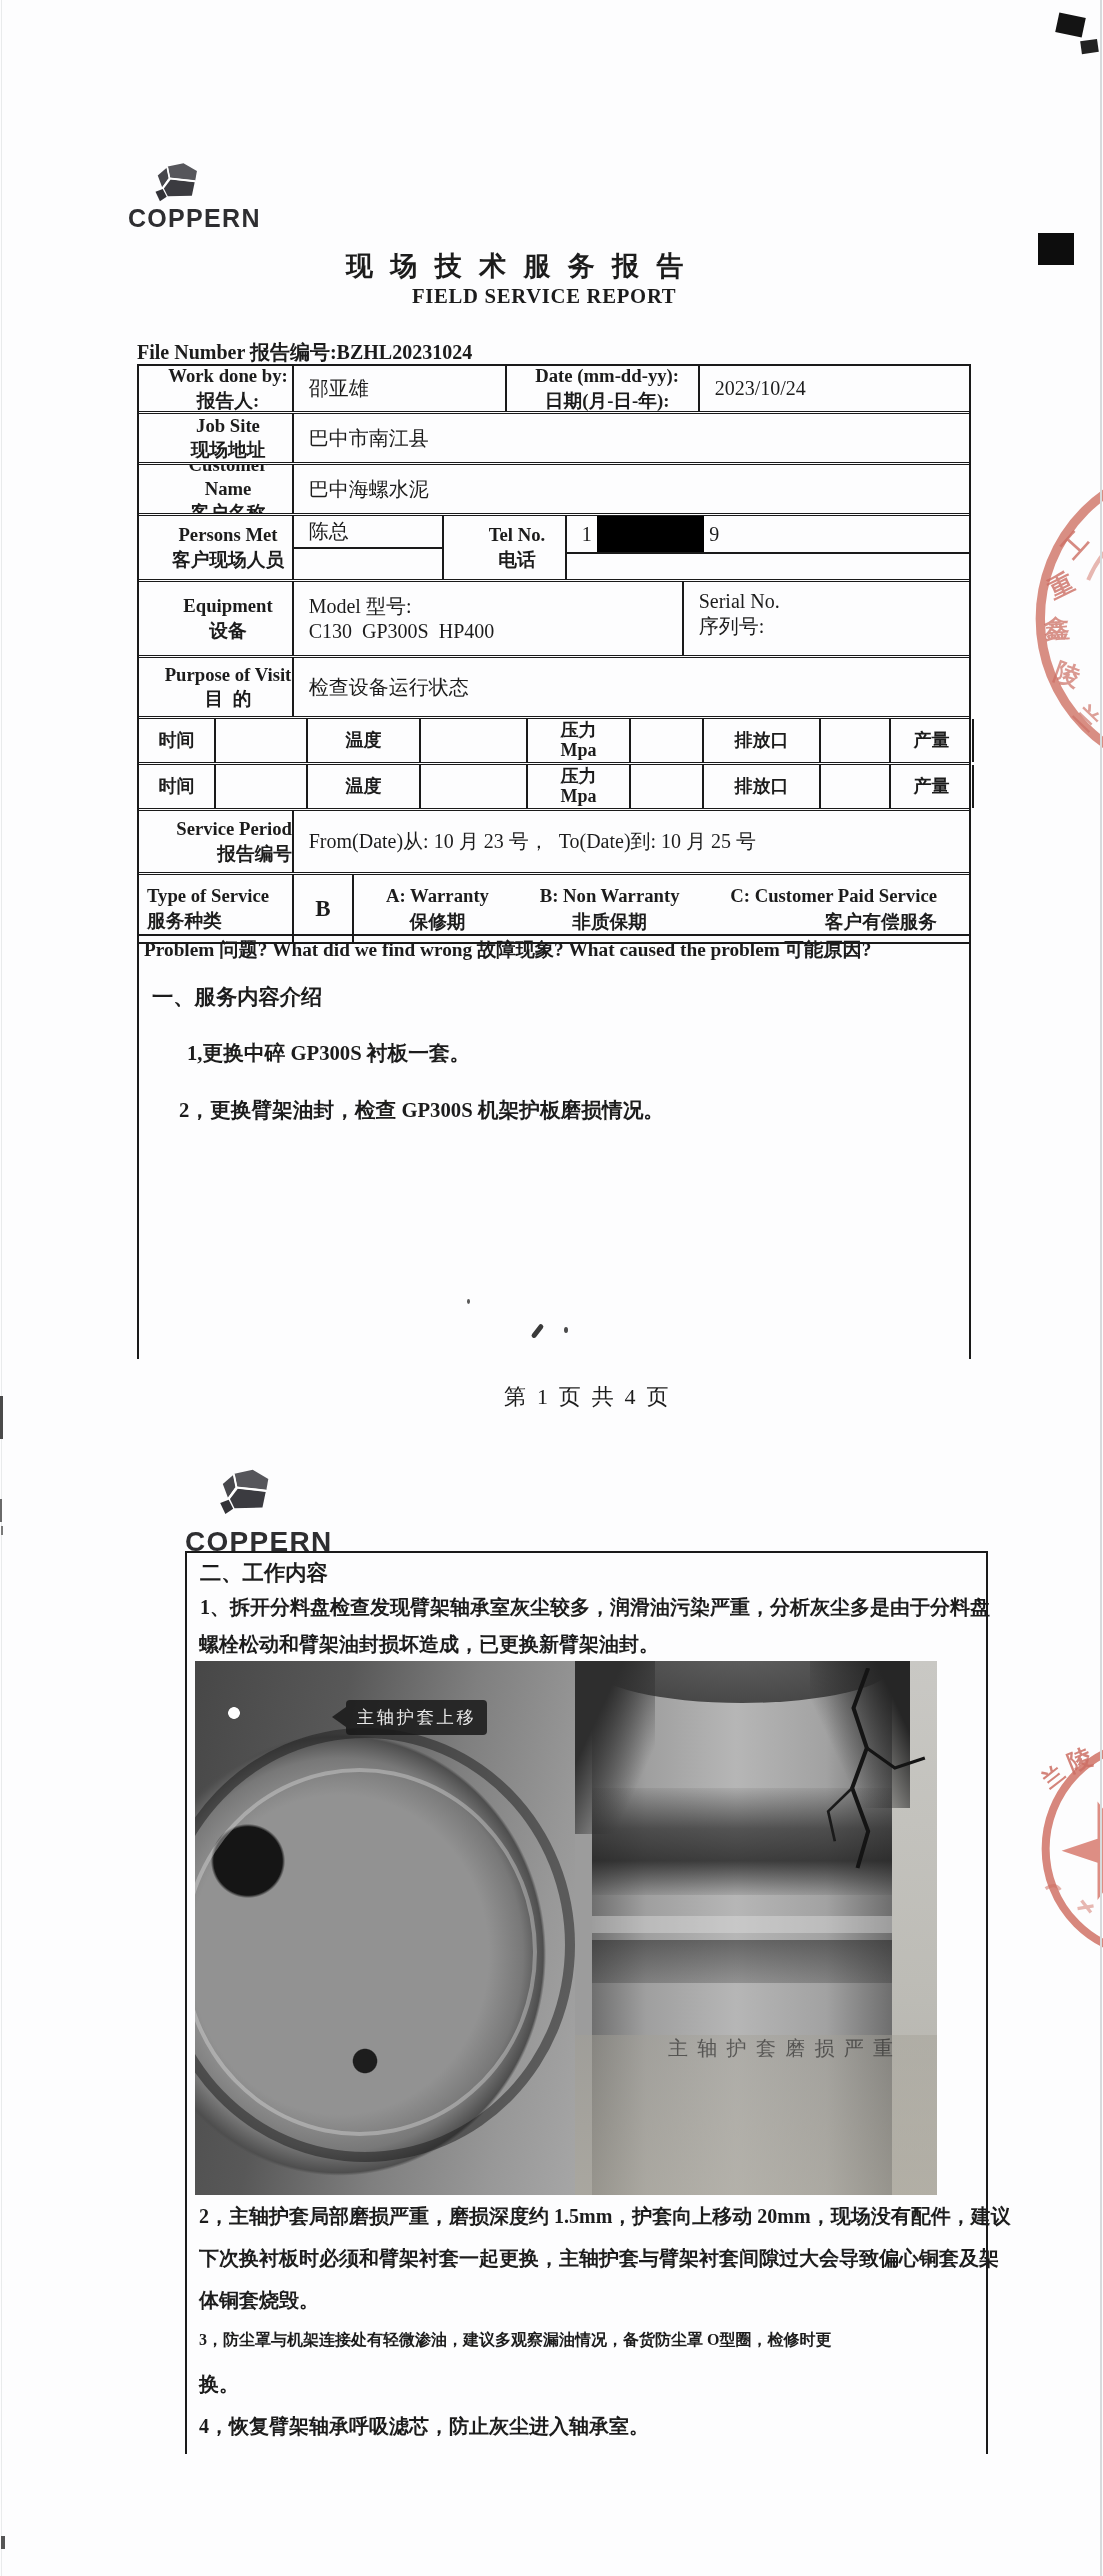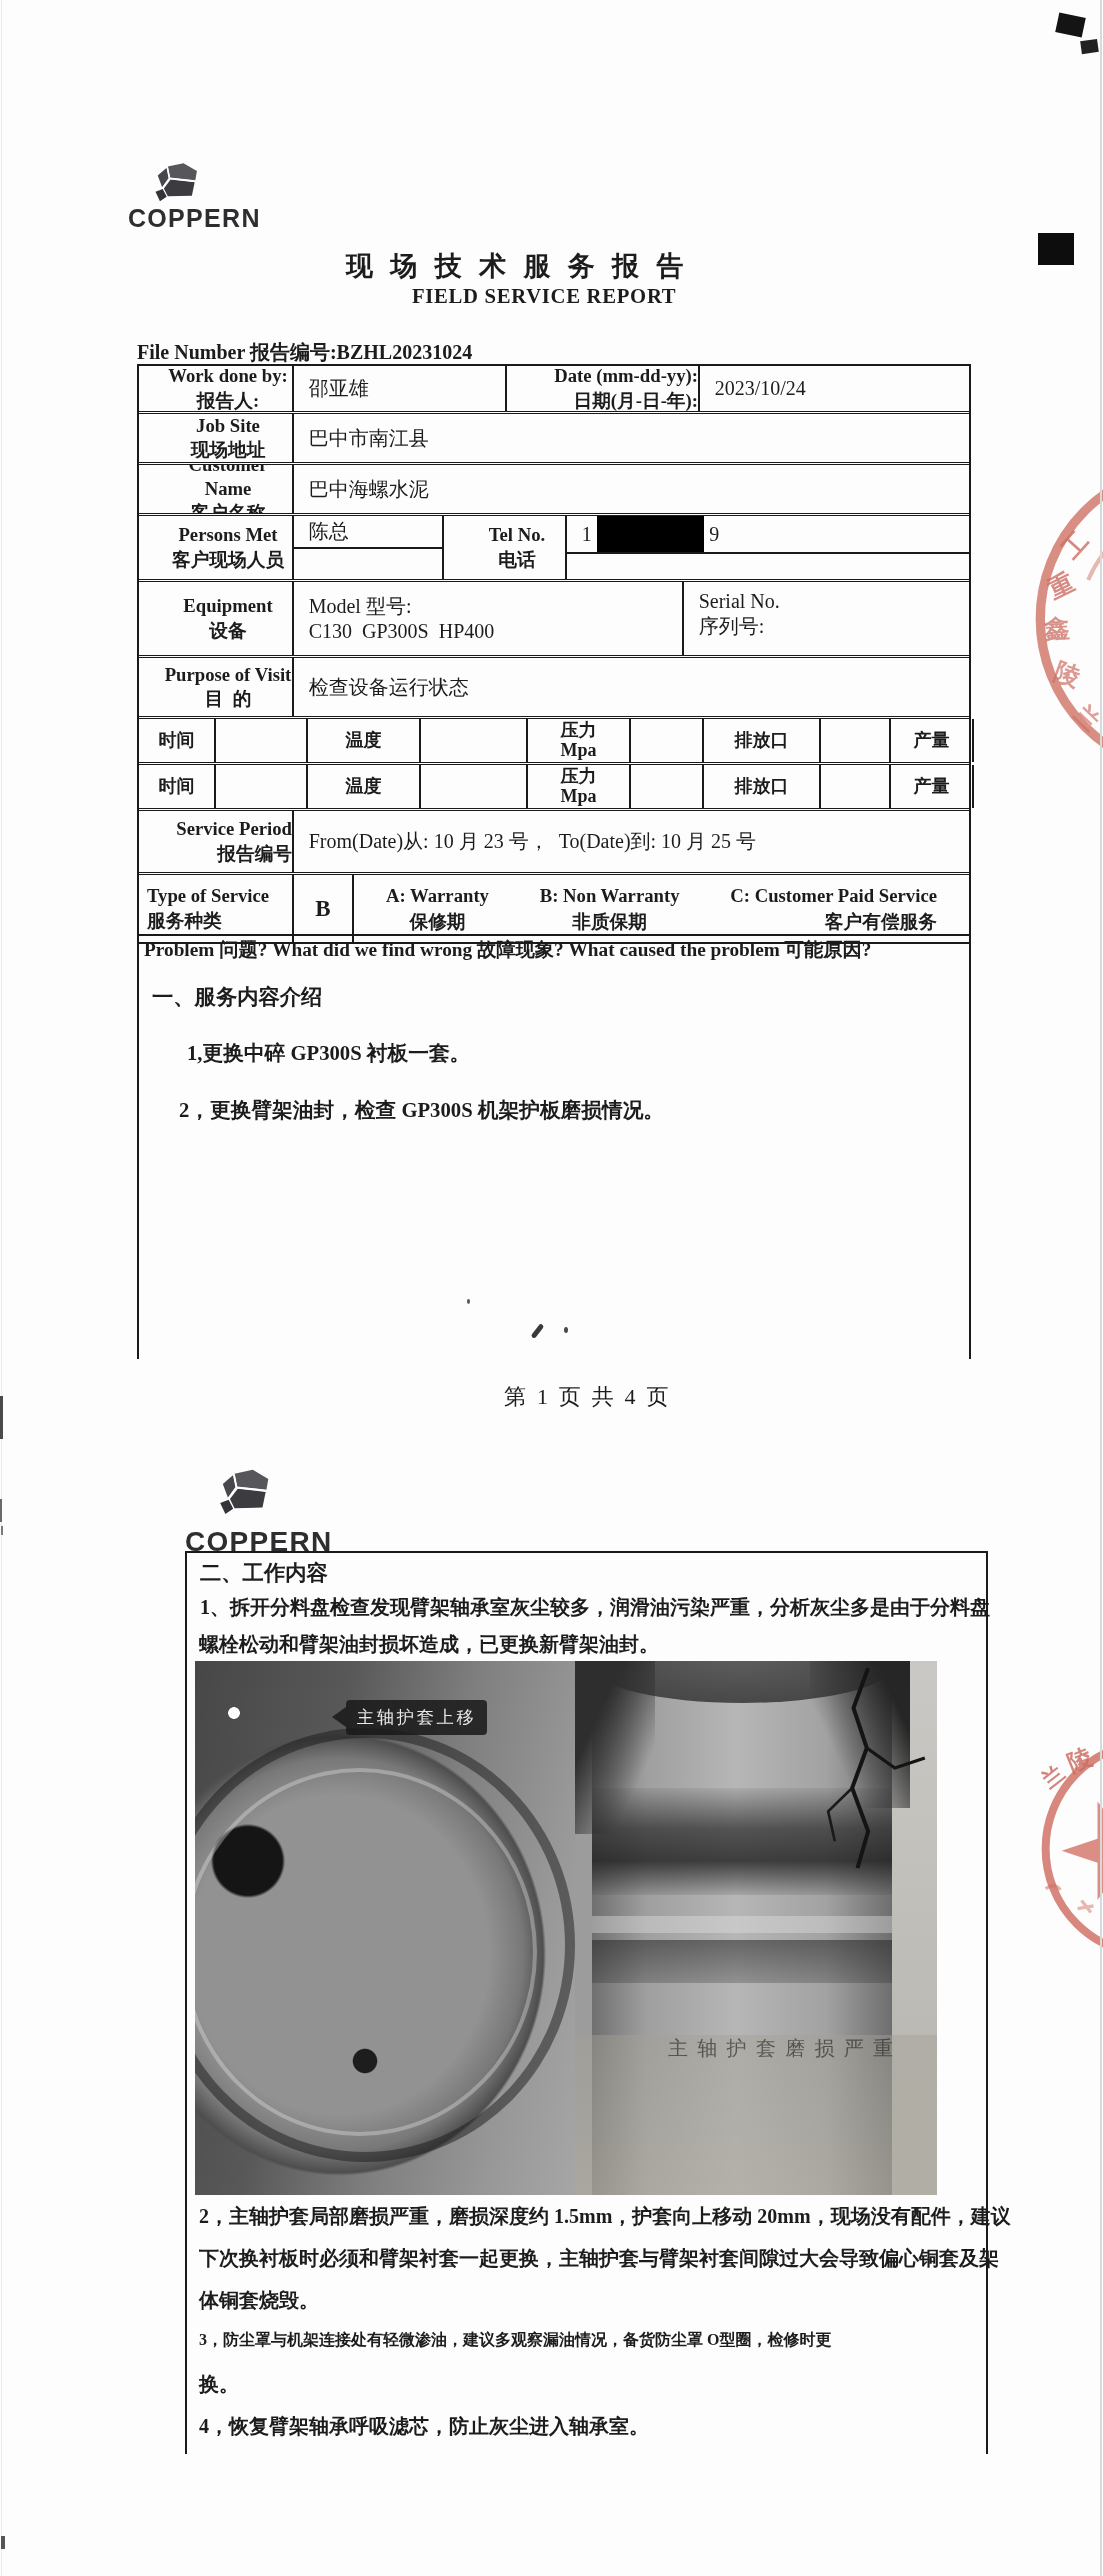--- a/index.html
+++ b/index.html
@@ -91,21 +91,21 @@
   <div class="tbl">
 
     <div class="trow" style="height:45px">
       <div class="cell lbl" style="flex:0 0 153px">
         <div>Work done by:</div>
         <div>报告人:</div>
       </div>
       <div class="cell val" style="flex:0 0 213px">
         <div>邵亚雄</div>
       </div>
-      <div class="cell lbl" style="flex:0 0 193px;text-align:right;padding-left:9.3px">
+      <div class="cell lbl" style="flex:0 0 193px;text-align:center;padding-left:9.3px">
         <div>Date (mm-dd-yy):</div>
         <div>日期(月-日-年):</div>
       </div>
       <div class="cell val" style="flex:1">
         <div>2023/10/24</div>
       </div>
     </div>
 
     <div class="trow" style="height:48px">
       <div class="cell lbl" style="flex:0 0 153px">

